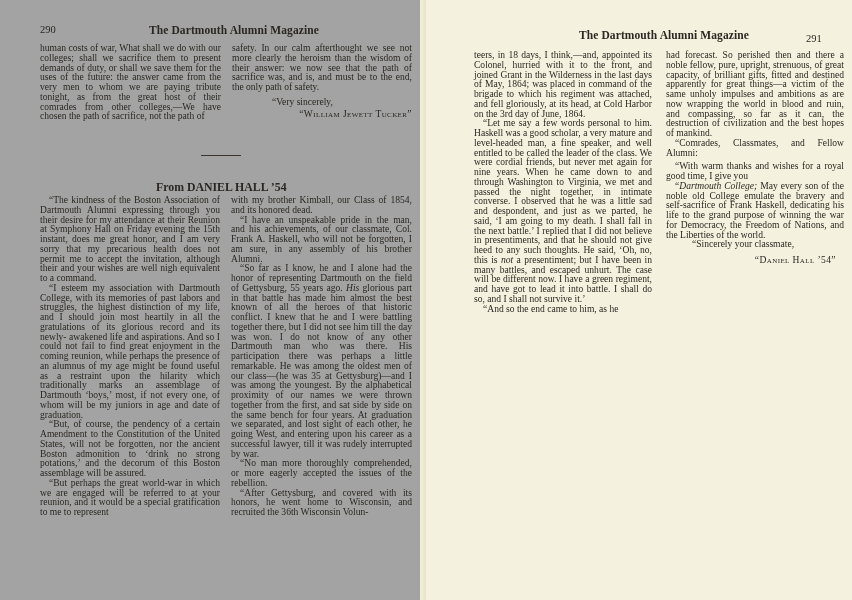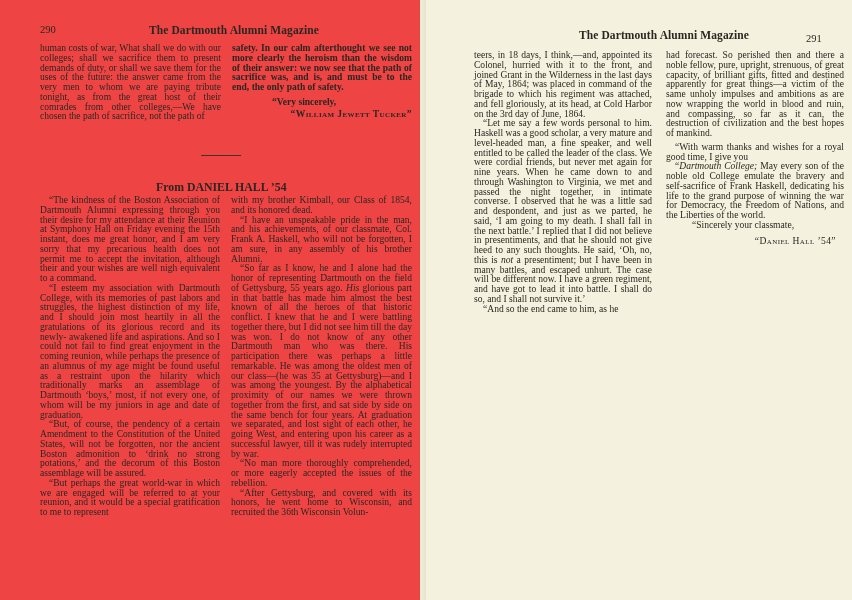--- a/index.html
+++ b/index.html
@@ -5,21 +5,21 @@
   html, body { margin: 0; padding: 0; }
   body {
     width: 852px; height: 600px; overflow: hidden;
     background: #f3f0dc;
     font-family: "Liberation Serif", "DejaVu Serif", serif;
     color: #2a2722;
     position: relative;
   }
   .spread { position: absolute; left: 0; top: 0; width: 852px; height: 600px; }
   .page { position: absolute; top: 0; height: 600px; }
-  .page-left { left: 0; width: 426px; background: #ef4444; }
+  .page-left { left: 0; width: 426px; background: #a3a3a3; }
   .page-right { left: 426px; width: 426px; background: #f4f1de; }
   .gutter {
     position: absolute; left: 420px; top: 0; width: 14px; height: 600px;
     background: linear-gradient(to right, #f2efdb 0%, #e6e2c9 45%, #ebe7cf 60%, #f4f1de 100%);
   }
   .header {
     position: absolute; font-weight: bold; font-size: 11.5px; letter-spacing: 0.1px; margin-left: 8px;
   }
   .pnum { position: absolute; font-size: 10.5px; }
   .col {
@@ -42,21 +42,21 @@
 <body>
 
 <div class="spread">
   <div class="page page-left">
     <div class="pnum" style="left:40px; top:24px;">290</div>
     <div class="header" style="left:141px; top:24px;">The Dartmouth Alumni Magazine</div>
 
     <div class="col" style="left:40px; top:43px; width:181px;">
       <p class="noindent">human costs of war, What shall we do with our colleges; shall we sacrifice them to present demands of duty, or shall we save them for the uses of the future: the answer came from the very men to whom we are paying tribute tonight, as from the great host of their comrades from other colleges,—We have chosen the path of sacrifice, not the path of</p>
     </div>
-    <div class="col" style="left:232px; top:43px; width:180px;font-weight:bold;">
+    <div class="col" style="left:232px; top:43px; width:180px;">
       <p class="noindent">safety. In our calm afterthought we see not more clearly the heroism than the wisdom of their answer: we now see that the path of sacrifice was, and is, and must be to the end, the only path of safety.</p>
       <p style="margin-top:5px; text-indent:40px;">“Very sincerely,</p>
       <p class="sig sc" style="margin-top:2px;">“William Jewett Tucker”</p>
     </div>
 
     <div class="rule"></div>
     <div class="title">From DANIEL HALL ’54</div>
 
     <div class="col" style="left:40px; top:195px; width:180px;">
       <p>“The kindness of the Boston Association of Dartmouth Alumni expressing through you their desire for my attendance at their Reunion at Symphony Hall on Friday evening the 15th instant, does me great honor, and I am very sorry that my precarious health does not permit me to accept the invitation, although their and your wishes are well nigh equivalent to a command.</p>
@@ -82,19 +82,20 @@
     <div class="pnum" style="left:380px; top:33px;">291</div>
 
     <div class="col" style="left:48px; top:50px; width:178px;">
       <p class="noindent">teers, in 18 days, I think,—and, appointed its Colonel, hurried with it to the front, and joined Grant in the Wilderness in the last days of May, 1864; was placed in command of the brigade to which his regiment was attached, and fell gloriously, at its head, at Cold Harbor on the 3rd day of June, 1864.</p>
       <p><span>“Let me say a few words personal to him. Haskell was a good scholar, a very mature and level-headed man, a fine speaker, and well entitled to be called the leader of the class. We were cordial friends, but never met again for nine years. When he came down to and through Washington to Virginia, we met and passed the night together, in intimate converse. I observed that he was a little sad and despondent, and just as we parted, he said, ‘I am going to my death. I shall fall in the next battle.’ I replied that I did not believe in presentiments, and that he should not give heed to any such thoughts. He said, ‘Oh, no, this is </span><em>not</em><span> a presentiment; but I have been in many battles, and escaped unhurt. The case will be different now. I have a green regiment, and have got to lead it into battle. I shall do so, and I shall not survive it.’</span></p>
       <p>“And so the end came to him, as he</p>
     </div>
 
     <div class="col" style="left:240px; top:50px; width:178px;">
       <p class="noindent">had forecast. So perished then and there a noble fellow, pure, upright, strenuous, of great capacity, of brilliant gifts, fitted and destined apparently for great things—a victim of the same unholy impulses and ambitions as are now wrapping the world in blood and ruin, and compassing, so far as it can, the destruction of civilization and the best hopes of mankind.</p>
+      <p>“Comrades, Classmates, and Fellow Alumni:</p>
       <p style="margin-top:4px;">“With warm thanks and wishes for a royal good time, I give you</p>
       <p><span>“</span><em>Dartmouth College;</em><span> May every son of the noble old College emulate the bravery and self-sacrifice of Frank Haskell, dedicating his life to the grand purpose of winning the war for Democracy, the Freedom of Nations, and the Liberties of the world.</span></p>
       <p style="text-indent:26px;">“Sincerely your classmate,</p>
       <p class="sig sc" style="margin-top:6px; padding-right:8px;">“Daniel Hall ’54”</p>
     </div>
   </div>
 </div>
 
 </body></html>

